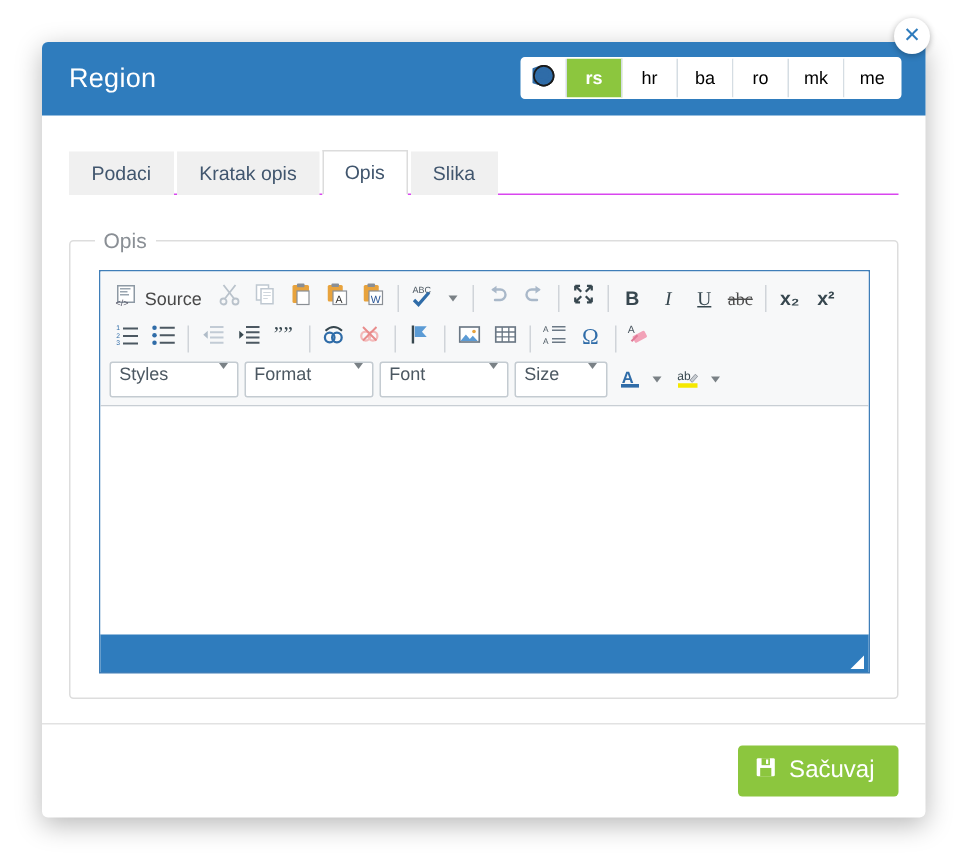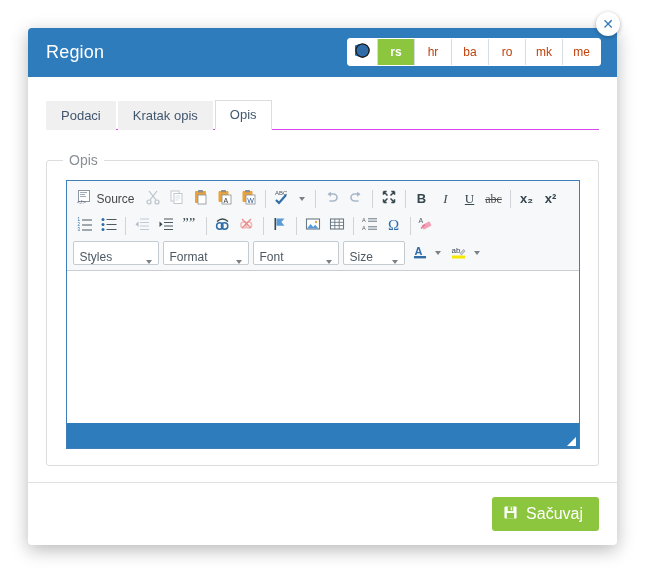--- a/index.html
+++ b/index.html
@@ -60,21 +60,21 @@
     overflow: hidden;
     border: 1px solid #ffffff;
   }
   .lang-btn {
     min-width: 37px;
     height: 26px;
     display: flex;
     align-items: center;
     justify-content: center;
     font-size: 12px;
-    color: #c2410c;
+    color: #000000;
     background: #ffffff;
     border-right: 1px solid #d5dde3;
     padding: 0 9px;
     box-sizing: border-box;
     cursor: pointer;
     user-select: none;
   }
   .lang-btn:last-child { border-right: none; }
   .lang-btn.active {
     background: #8cc63e;
@@ -221,21 +221,21 @@
     margin-left: 3px;
   }
 
   
   .ck-select {
     height: 24px;
     border: 1px solid #c4cbd1;
     background: #ffffff;
     border-radius: 2px;
     display: flex;
-    align-items: flex-end;
+    align-items: flex-start;
     justify-content: space-between;
     padding: 0 6px;
     font-size: 12px;
     color: #4c5862;
     margin: 2px 4px 2px 0;
     cursor: pointer;
     box-sizing: border-box;
   }
   .sel-styles { width: 86px; }
   .sel-format { width: 86px; }
@@ -320,20 +320,21 @@
         <div class="lang-btn">me</div>
       </div>
     </div>
 
     <div class="modal-body">
 
       <div class="tabs">
         <div class="tab">Podaci</div>
         <div class="tab">Kratak opis</div>
         <div class="tab active">Opis</div>
+        <div class="tab">Slika</div>
       </div>
 
       <fieldset class="fieldset">
         <legend class="fieldset-legend">Opis</legend>
 
         <div class="ck">
 
           <div class="ck-toolbar">
 
             <div class="ck-row">

